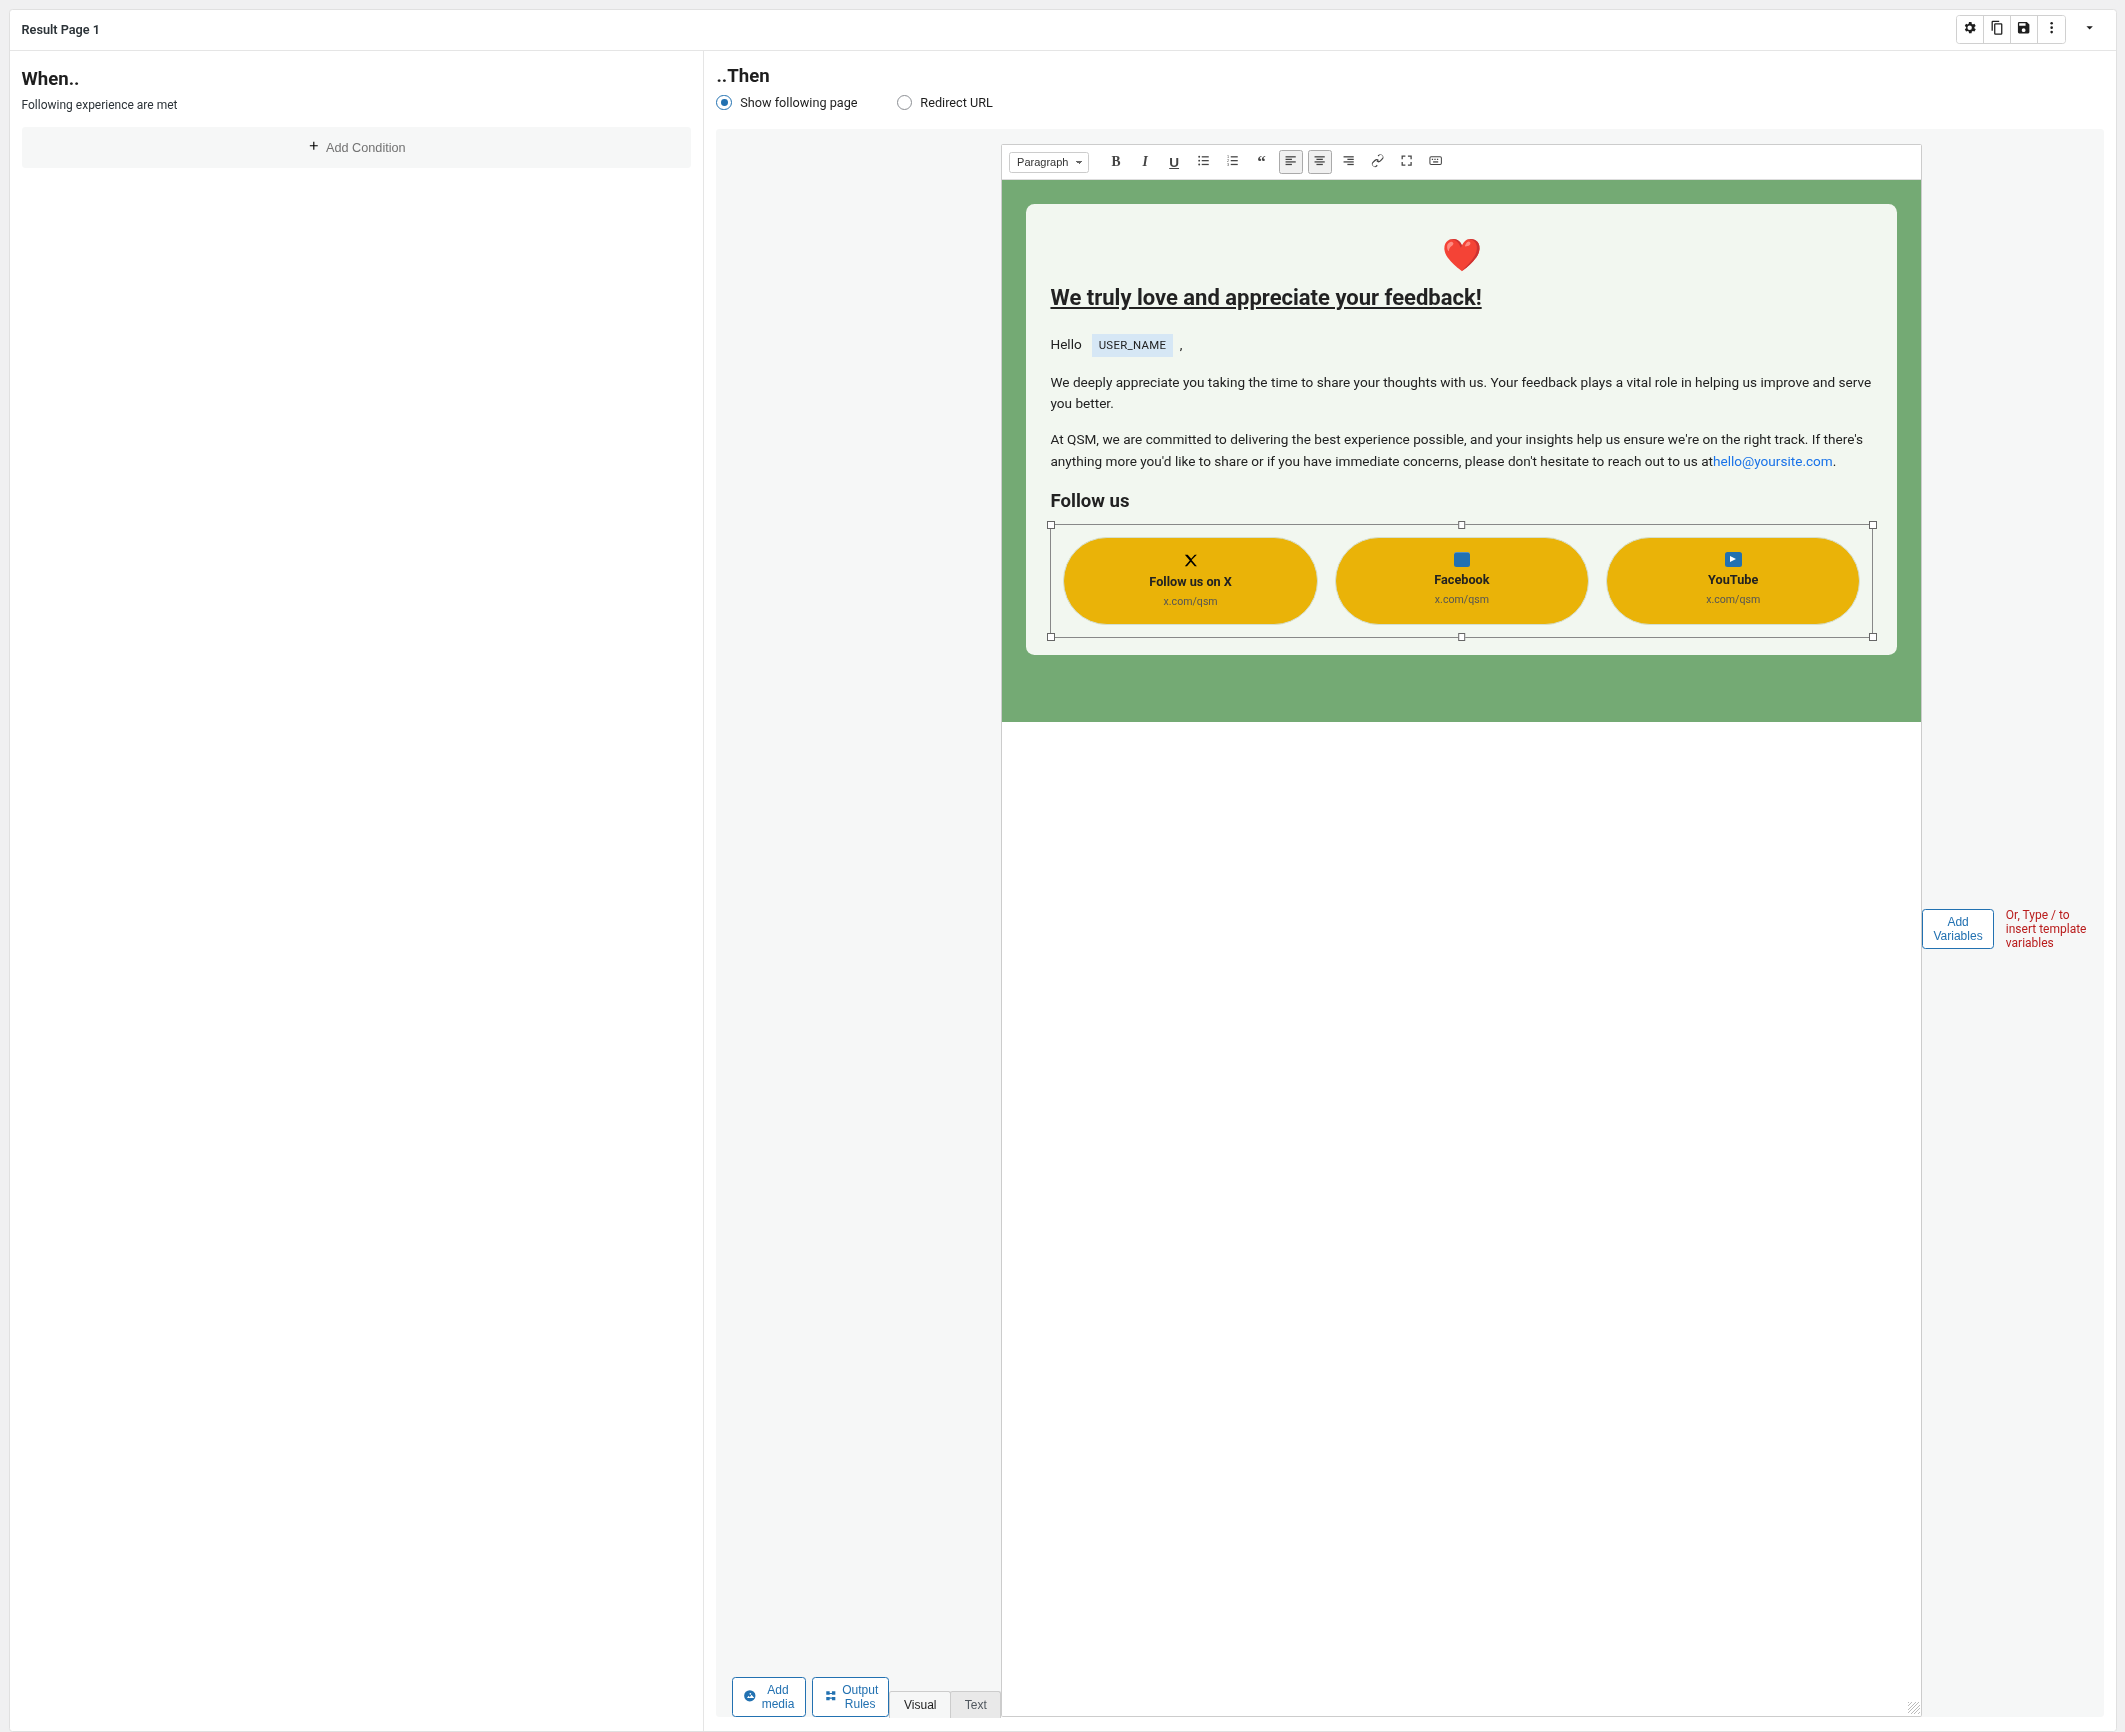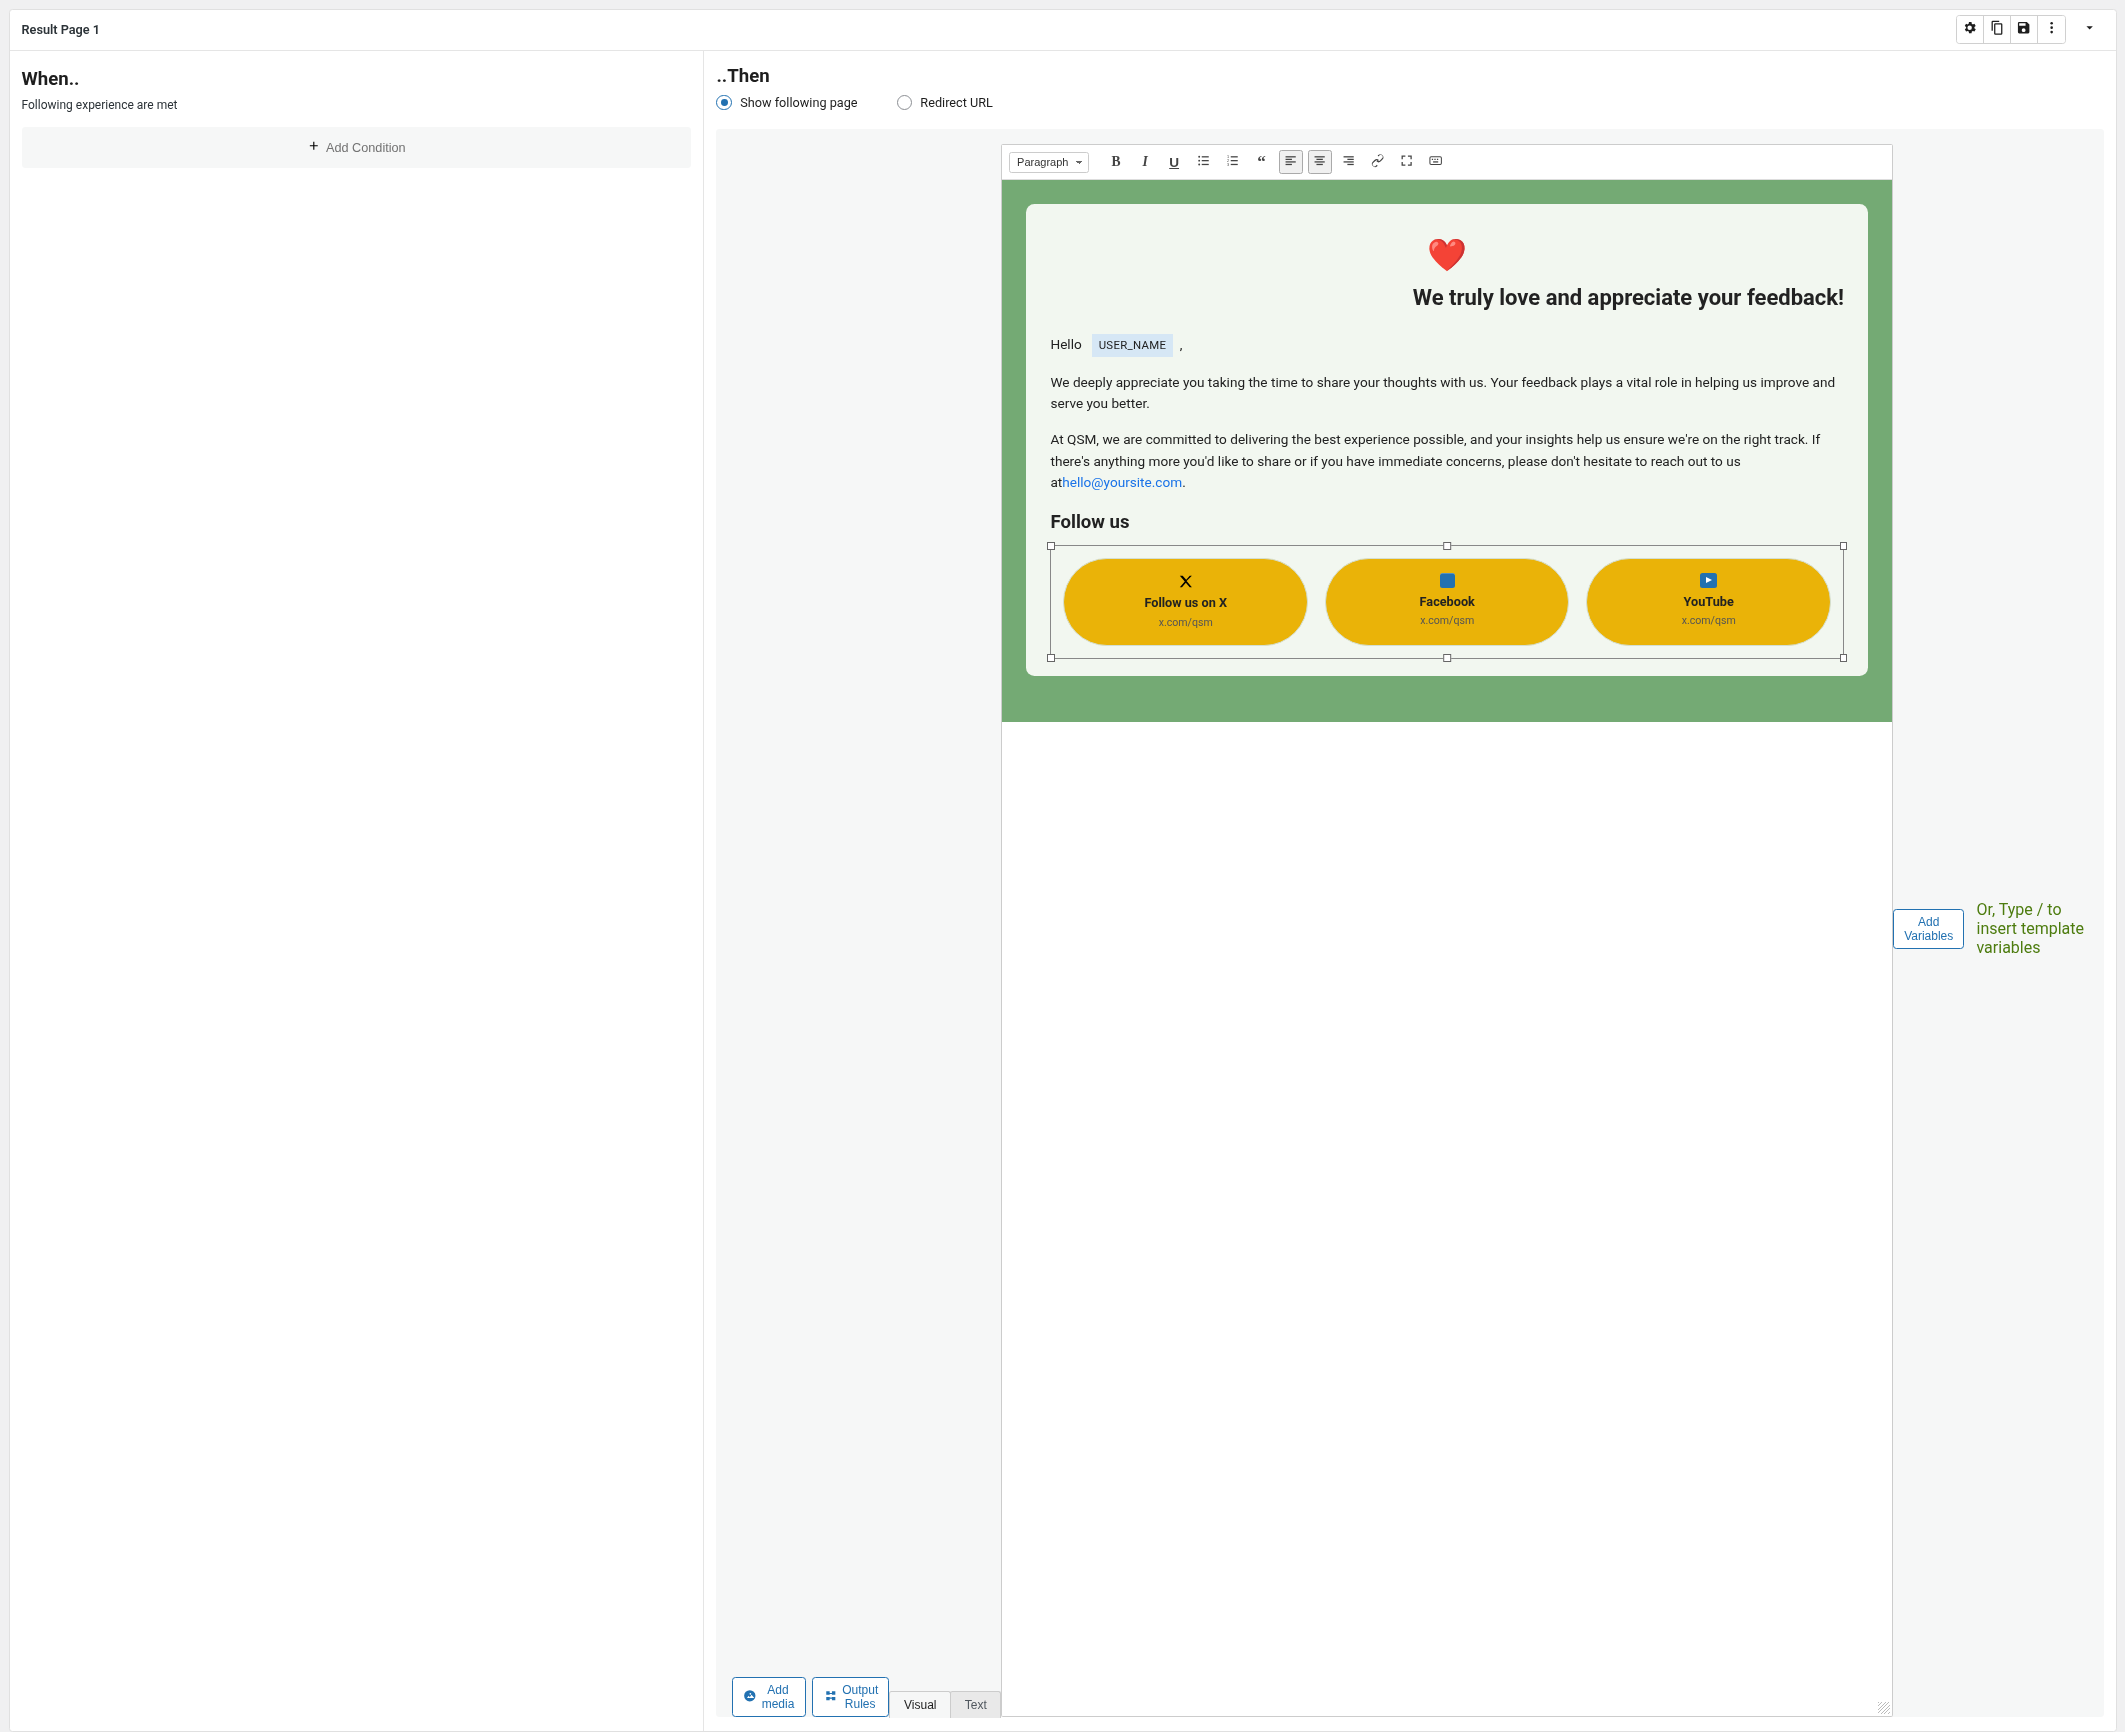--- a/index.html
+++ b/index.html
@@ -125,22 +125,23 @@
   .canvas-scroll::-webkit-scrollbar-track { background: #fff; }
   .green-stage {
     background: #74aa74; padding: 24px 24px 0 24px; min-height: 542px;
   }
   .white-card {
     background: #f2f7f0; border-radius: 8.5px; padding: 32px 24px 17px 24px;
     position: relative;
   }
   .heart { text-align: center; font-size: 32px; margin-bottom: 10.2px; }
   .love-heading {
-    text-align: right; font-weight: 700; font-size: 22px; color: #222;
+    text-align: left; font-weight: 700; font-size: 22px; color: #222;
     margin-bottom: 24px;
+    text-decoration: underline;
   }
   .body-text { font-size: 13.6px; color: #222; line-height: 1.55; }
   .body-p { margin: 0 0 15.3px 0; }
   .var-chip {
     background: #d6e7f5; padding: 2.5px 6.8px; font-size: 11.4px;
     display: inline-block; vertical-align: baseline; letter-spacing: 0.3px;
   }
   .email-link { color: #1a73e8; text-decoration: none; }
   .follow-heading { font-weight: 700; font-size: 18.6px; margin: 15.3px 0 8.5px 0; }
   
@@ -175,21 +176,21 @@
   .yt-tri { width: 0; height: 0; border-left: 6px solid #fff; border-top: 3.4px solid transparent; border-bottom: 3.4px solid transparent; }
   .resize-grip {
     position: absolute; bottom: 1.7px; right: 1.7px; width: 12px; height: 12px;
     background: repeating-linear-gradient(135deg, #bbb 0, #bbb 0.8px, transparent 0.8px, transparent 2.5px);
     cursor: nwse-resize;
   }
   
   .footer-row {
     display: flex; align-items: center; gap: 12px; padding: 12px 0 15.3px 0;
   }
-  .footer-hint { font-size: 16px; color: #4d7c0f; }
+  .footer-hint { font-size: 12px; color: #b91c1c; }
 </style>
 </head>
 <body>
 
 <div class="page-frame">
 
   <div class="header">
     <div class="header-title">Result Page 1</div>
     <div class="header-tools">
       <div class="icon-btn-group">

